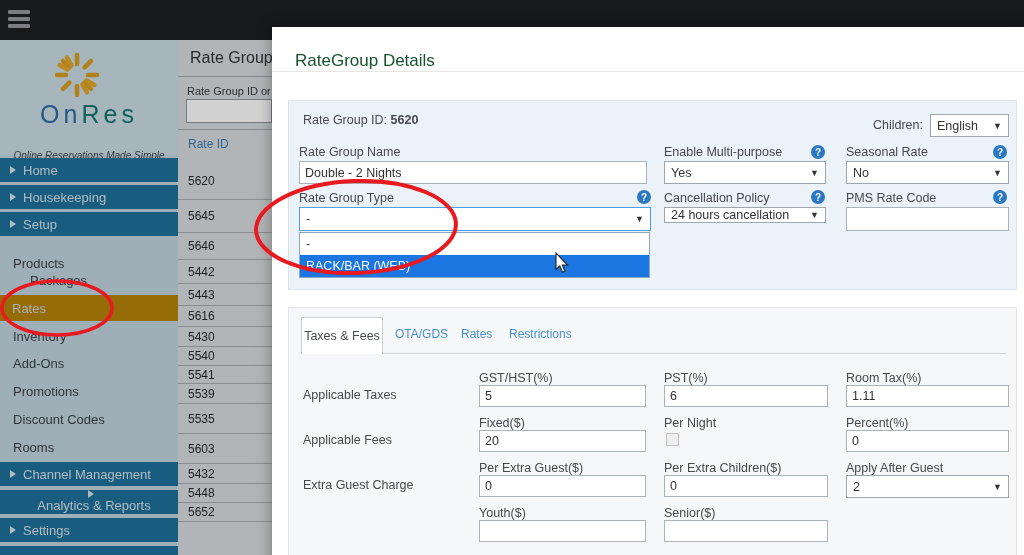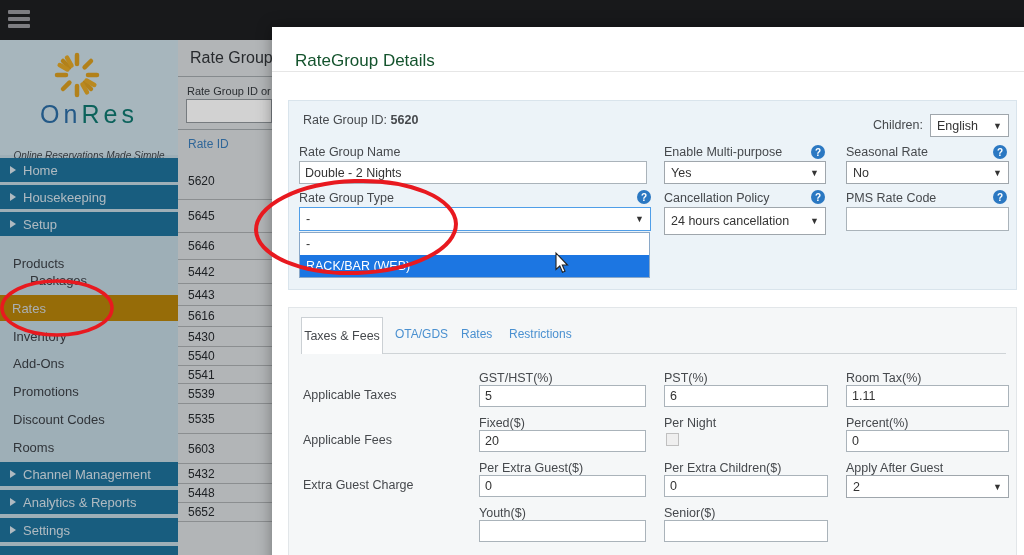--- a/index.html
+++ b/index.html
@@ -127,21 +127,21 @@
     <div class="nav nav-light abs" style="top:368px;height:22px;">
         <span>Discount Codes</span>
       </div>
     <div class="nav nav-light abs" style="top:396px;height:22px;">
         <span>Rooms</span>
       </div>
     <div class="nav nav-blue abs" style="top:422px;height:24px;">
         <span class="tri"></span>
         <span>Channel Management</span>
       </div>
-    <div class="nav nav-blue abs" style="top:450px;height:24px;">
+    <div class="nav nav-blue abs" style="top:450px;height:24px;flex-direction:column;">
         <span class="tri"></span>
         <span>Analytics &amp; Reports</span>
       </div>
     <div class="nav nav-blue abs" style="top:478px;height:24px;">
         <span class="tri"></span>
         <span>Settings</span>
       </div>
     <div class="nav nav-blue abs" style="top:506px;height:9px;"></div>
   </div>
 
@@ -238,21 +238,21 @@
       <div class="help" style="left:348px;top:89px;">?</div>
       <div class="flabel abs" style="left:375px;top:90px;">Cancellation Policy</div>
       <div class="help" style="left:522px;top:89px;">?</div>
       <div class="flabel abs" style="left:557px;top:90px;">PMS Rate Code</div>
       <div class="help" style="left:704px;top:89px;">?</div>
 
       <div class="sel sel-open" style="left:10px;top:106px;width:352px;height:24px;">
         <span>-</span>
         <span class="arrow">▼</span>
       </div>
-      <div class="sel" style="left:375px;top:106px;width:162px;height:28px;">
+      <div class="sel" style="left:375px;top:106px;width:162px;height:16px;">
         <span>24 hours cancellation</span>
         <span class="arrow">▼</span>
       </div>
       <input class="txt" style="left: 557px; top: 106px; width: 163px; height: 24px;" value="">
 
       <div class="ddlist">
         <div class="dditem">-</div>
         <div class="dditem hl">RACK/BAR (WEB)</div>
       </div>
     </div>

